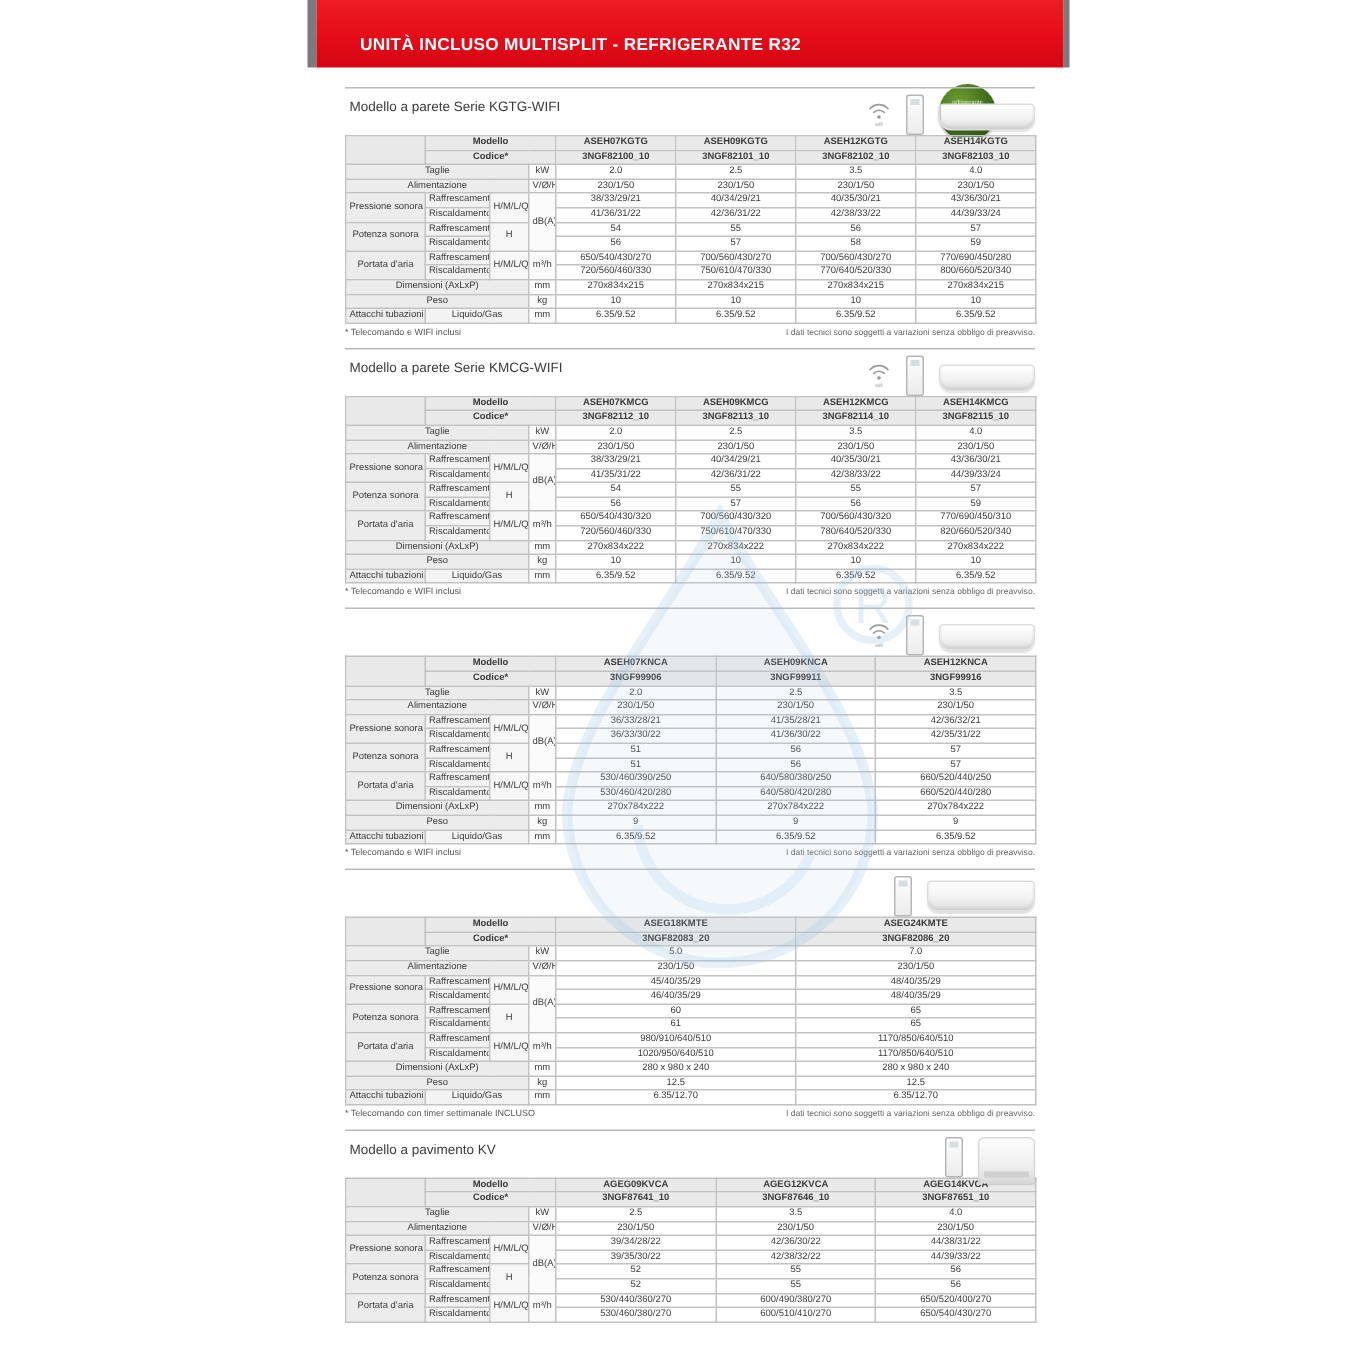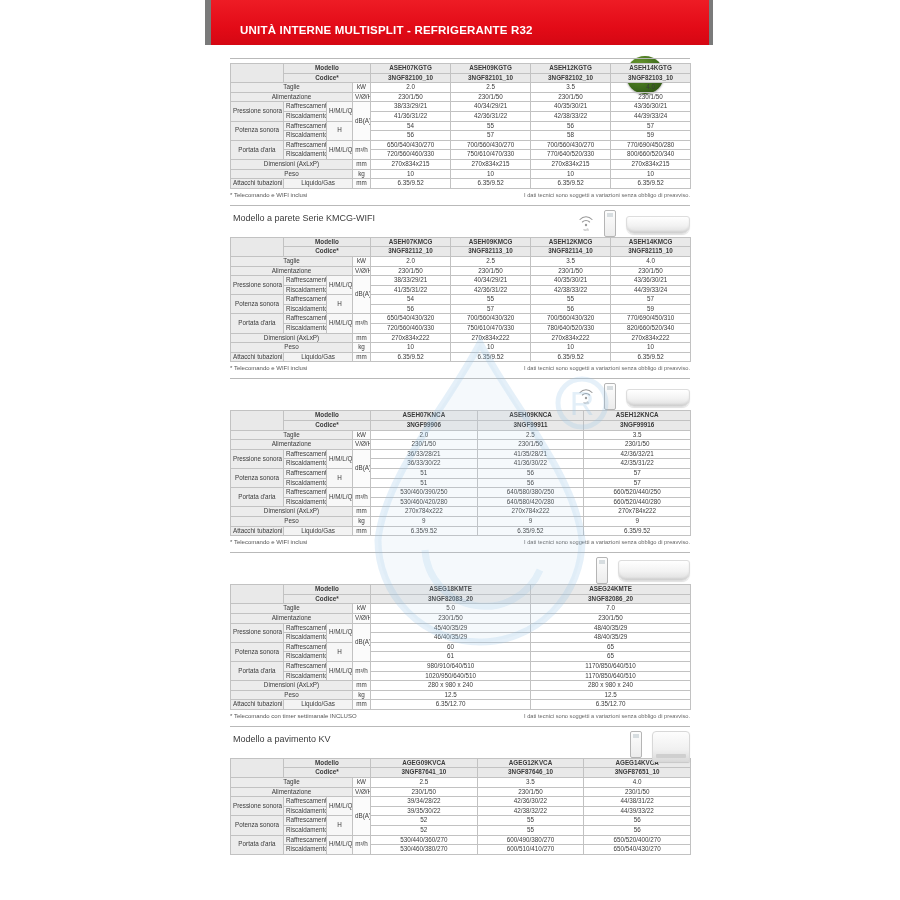--- a/index.html
+++ b/index.html
@@ -67,31 +67,48 @@
              pointer-events:none;z-index:5;}
   
 </style>
 </head>
 <body>
 
 <div id="page">
   <div class="edge-strip" id="edge-left"></div>
   <div class="edge-strip" id="edge-right"></div>
   <div id="redbar">
-    <span class="t">UNITÀ INTERNE MULTISPLIT - REFRIGERANTE R32</span>
+    <span class="t">UNITÀ INCLUSO MULTISPLIT - REFRIGERANTE R32</span>
   </div>
 
   <div id="r32">
     <span class="s1">refrigerante</span>
     <span class="s2">R32</span>
   </div>
 
   <div id="content">
     <div id="sections">
         <div class="section">
+          <div class="sec-head">
+            <div class="sec-title">Modello a parete Serie KGTG-WIFI</div>
+            <div class="sec-icons">
+              <div class="wifi-wrap">
+                <svg width="16" height="13" viewBox="0 0 16 13">
+                  <path d="M2 5.5 a8 8 0 0 1 12 0" fill="none" stroke="#9a9a9a" stroke-width="1.1" stroke-linecap="round"></path>
+                  <path d="M4.4 8 a5 5 0 0 1 7.2 0" fill="none" stroke="#9a9a9a" stroke-width="1.1" stroke-linecap="round"></path>
+                  <circle cx="8" cy="11" r="1.2" fill="#9a9a9a"></circle>
+                </svg>
+                <span class="cap">wifi</span>
+              </div>
+              <div class="remote">
+                <div class="scr"></div>
+              </div>
+              <div class="wall-unit"></div>
+            </div>
+          </div>
           <table class="spec">
             <colgroup>
               <col style="width: 53px;">
               <col style="width: 43px;">
               <col style="width: 26px;">
               <col style="width: 18px;">
               <col style="width: 80px;">
               <col style="width: 80px;">
               <col style="width: 80px;">
               <col style="width: 80px;">

